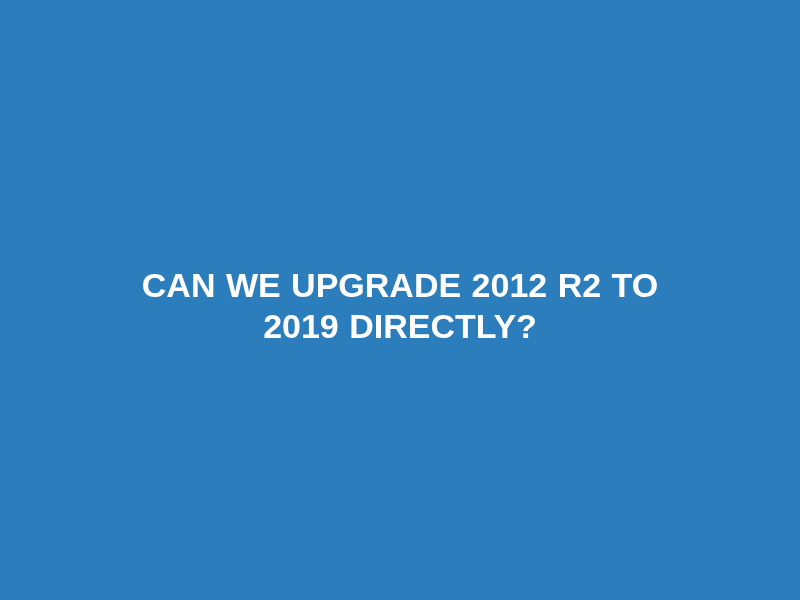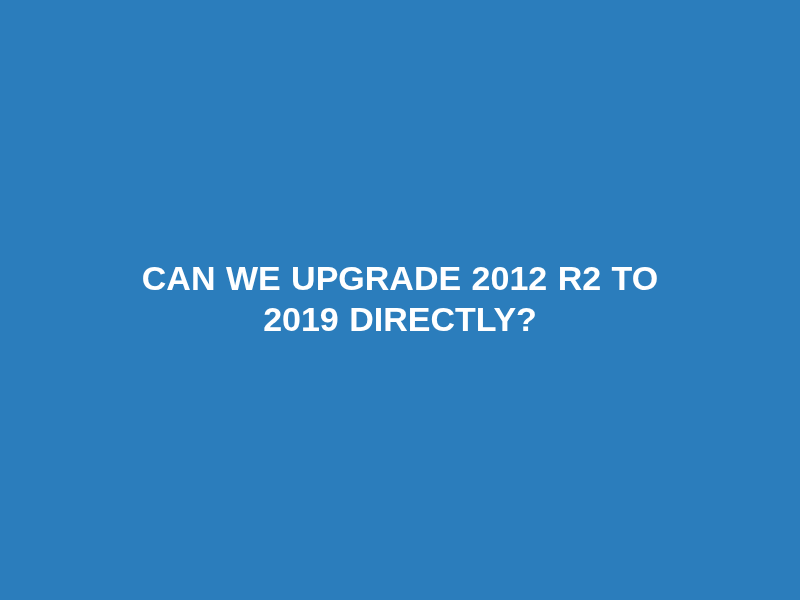--- a/index.html
+++ b/index.html
@@ -32,21 +32,21 @@
     left: 0;
     top: 0;
     width: 800px;
     
     padding-top: 253px;
     box-sizing: border-box;
     text-align: center;
   }
 
   .headline {
-    margin: 5px;
+    margin: 12px;
     padding: 0;
     color: #ffffff;
     font-family: "Liberation Sans", sans-serif;
     font-weight: bold;
     font-size: 34px;
     line-height: 41px;
     letter-spacing: 0px;
     word-spacing: 1px;
     text-transform: uppercase;
     max-width: 600px;

